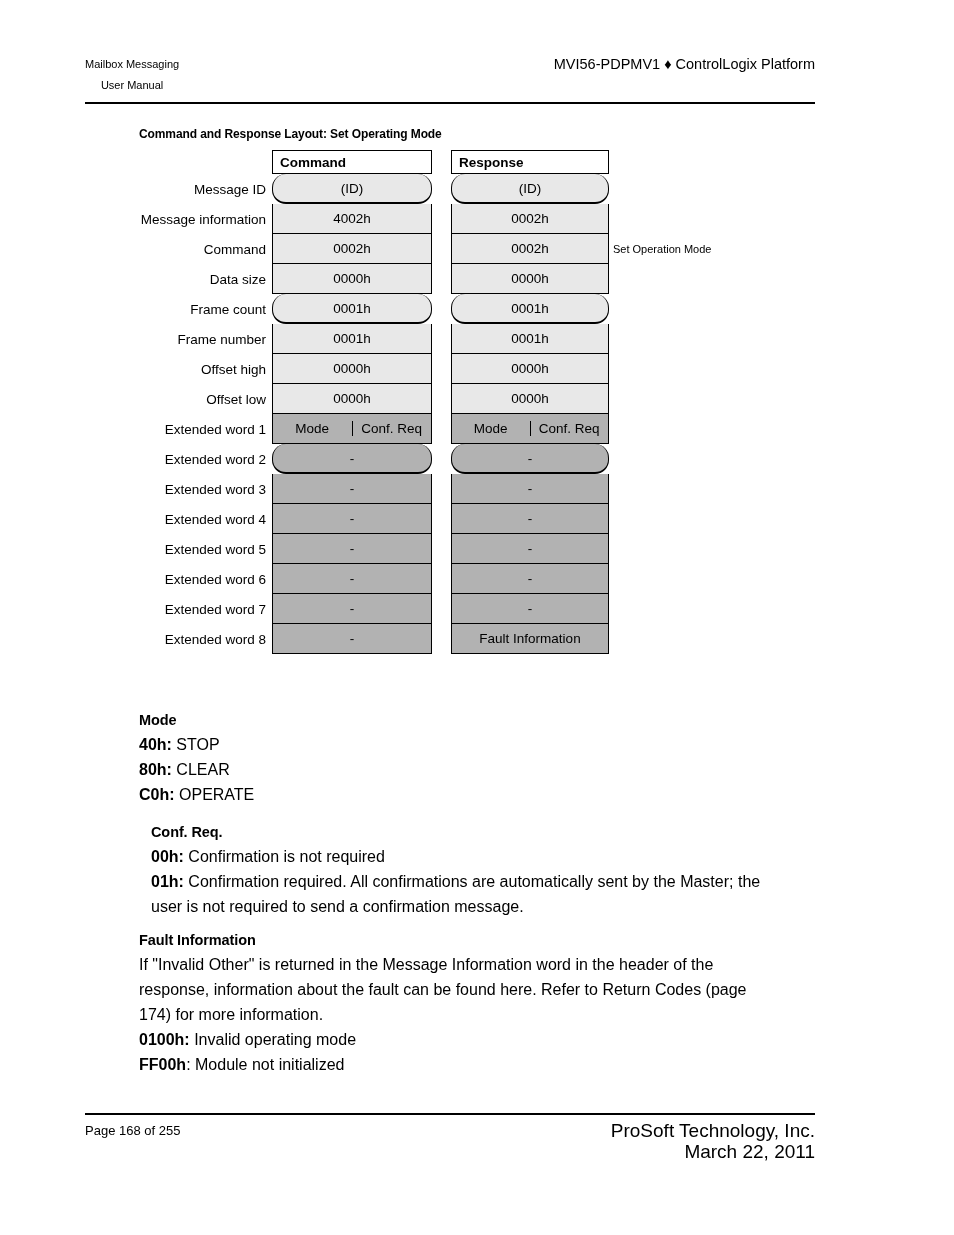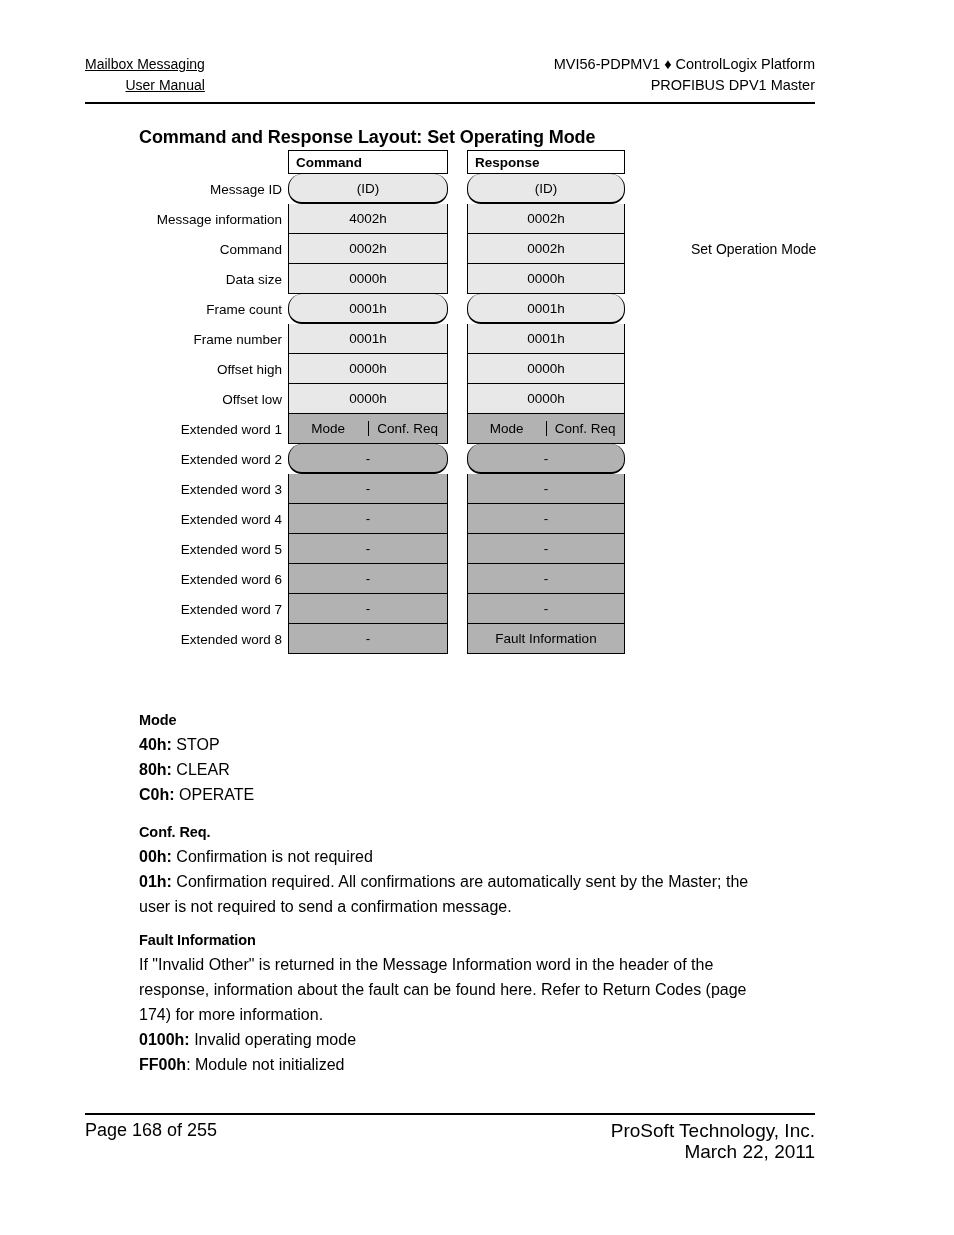--- a/index.html
+++ b/index.html
@@ -21,24 +21,23 @@
     position: absolute;
     left: 85px;
     top: 54px;
     width: 730px;
     height: 48px;
   }
   .hdr-left {
     position: absolute;
     left: 0;
     top: 0;
-    text-align: right;
-    font-size: 14px;
+    text-align: center;
+    font-size: 11px;
     line-height: 21px;
-    text-decoration: underline;
   }
   .hdr-right {
     position: absolute;
     right: 0;
     top: 0;
     text-align: right;
     font-size: 14.5px;
     line-height: 21px;
   }
   .rule {
@@ -56,38 +55,38 @@
     position: absolute;
     left: 85px;
     top: 1120px;
     width: 730px;
     height: 50px;
   }
   .ftr-left {
     position: absolute;
     left: 0;
     top: 0;
-    font-size: 18px;
+    font-size: 13px;
     line-height: 21px;
   }
   .ftr-right {
     position: absolute;
     right: 0;
     top: 0;
     text-align: right;
     font-size: 19px;
     line-height: 21px;
   }
 
   
   .section-title {
     position: absolute;
     left: 139px;
     top: 127px;
-    font-size: 18px;
+    font-size: 12px;
     font-weight: bold;
     letter-spacing: -0.1px;
   }
 
   
   .diagram {
     position: absolute;
     left: 139px;
     top: 150px;
     width: 660px;
@@ -107,21 +106,20 @@
     width: 133px;
     flex: 0 0 133px;
     text-align: right;
     padding-right: 6px;
     box-sizing: border-box;
     font-size: 13.5px;
     display: flex;
     align-items: center;
     justify-content: flex-end;
     white-space: nowrap;
-    margin-left: 16px;
   }
 
   .colgap {
     width: 19px;
     flex: 0 0 19px;
   }
 
   .cell {
     flex: 0 0 160px;
     width: 160px;
@@ -160,27 +158,26 @@
     justify-content: center;
     font-size: 13.5px;
   }
   .half.right-half { border-left: 1.5px solid #000; }
 
   
   .annot {
     position: absolute;
     left: 612px;
     top: 0;
-    font-size: 14px;
+    font-size: 11px;
     white-space: nowrap;
     display: flex;
     align-items: center;
     height: 30px;
-    padding-left: 22px;
-    margin-left: 44px;
+    padding-left: 4px;
   }
 
   
   .prose {
     position: absolute;
     left: 139px;
     width: 640px;
     font-size: 15px;
     line-height: 25px;
   }
@@ -192,34 +189,33 @@
     letter-spacing: -0.1px;
   }
   .prose p {
     margin: 0;
     font-size: 16px;
     line-height: 25px;
   }
   .prose b { font-weight: bold; }
 
   .block-mode  { top: 708px; }
-  .block-conf  { top: 820px; }
+  .block-conf  { top: 820px; margin-left: 12px; }
   .block-fault { top: 928px; }
 </style>
 </head>
 <body>
 
 <div class="page-header">
   <div class="hdr-left">
     <div>Mailbox Messaging</div>
     <div>User Manual</div>
   </div>
   <div class="hdr-right">
     <div>MVI56-PDPMV1 ♦ ControlLogix Platform</div>
-    <div>PROFIBUS DPV1 Master</div>
   </div>
 </div>
 <div class="rule rule-top"></div>
 
 <div class="section-title">Command and Response Layout: Set Operating Mode</div>
 
 <div class="diagram">
   <div class="diagram-grid" id="diagram-grid">
 
     <div class="drow hdr-row">

